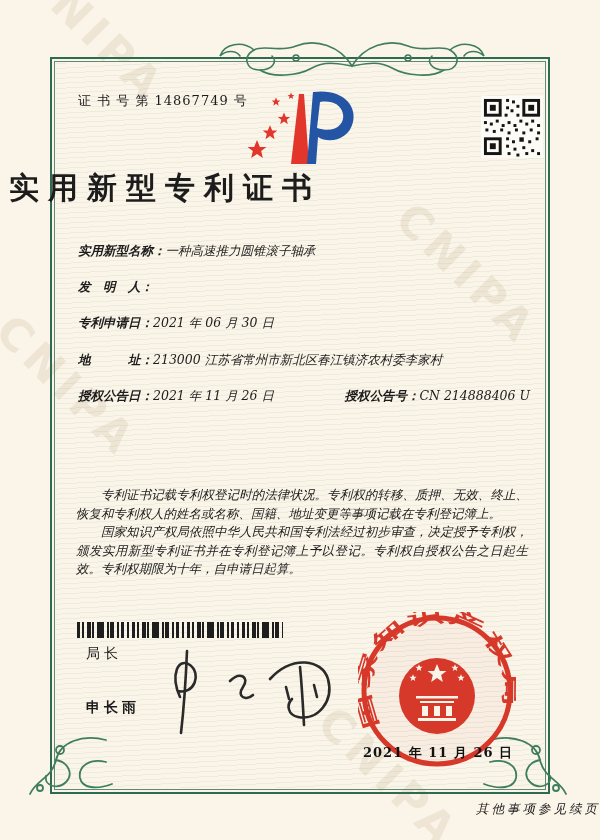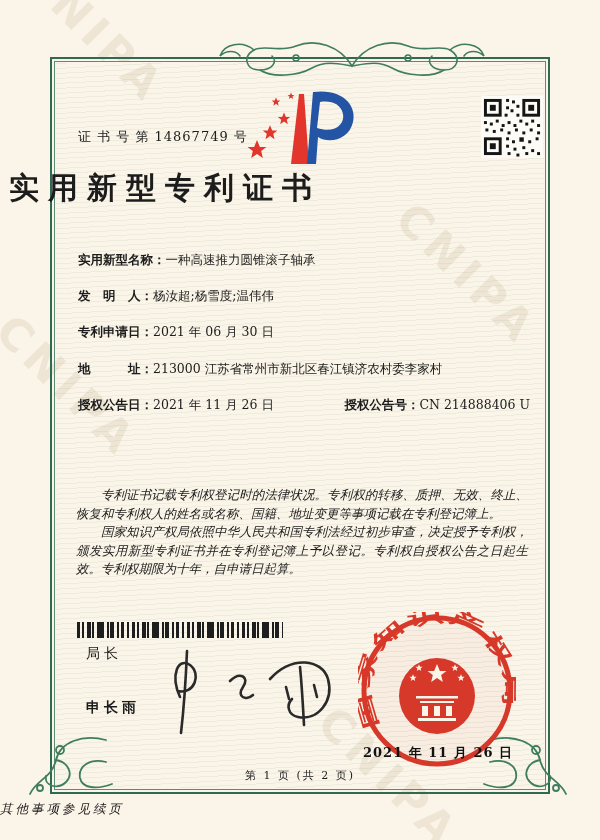--- a/index.html
+++ b/index.html
@@ -20,29 +20,29 @@
     position:absolute; left:50px; top:57px; width:496px; height:733px;
     border:2px solid #2f6b53;
   }
   .frame-inner { position:absolute; inset:2px; border:1px solid #5d8a74; }
   .guilloche {
     position:absolute; inset:4px;
     background:repeating-linear-gradient(177deg, rgba(110,160,120,0.10) 0 1px, rgba(0,0,0,0) 1px 5px);
   }
   .ornament { position:absolute; pointer-events:none; }
   
-  .cert-no { position:absolute; left:78px; top:92px; font-size:13px; letter-spacing:1px;margin-top:36px; }
+  .cert-no { position:absolute; left:78px; top:92px; font-size:13px; letter-spacing:1px; }
   .logo { position:absolute; left:243px; top:88px; }
   .qr { position:absolute; left:481px; top:96px; }
   .title {
     position:absolute; left:0; top:168px; width:100%; text-align:left;
     font-size:30px; font-weight:700; letter-spacing:9px; text-indent:9px;
   }
   
-  .fields { position:absolute; left:78px; top:252px; width:452px; font-size:12.5px; }
+  .fields { position:absolute; left:78px; top:243px; width:452px; font-size:12.5px;font-style:italic; }
   .row { display:flex; height:36.2px; align-items:flex-start; white-space:nowrap; }
   .lbl { font-weight:600; }
   .val { font-weight:500; }
   .val-fixed { width:164px; }
   .pair2 { display:flex; margin-left:38px; }
   
   .paras {
     position:absolute; left:76px; top:486px; width:452px;
     font-size:12.5px; line-height:18.6px; text-align:justify; font-style:italic;
   }
@@ -59,21 +59,21 @@
   .signer-name  { position:absolute; left:86px; top:699px; font-size:14px; letter-spacing:4px; font-weight:600; }
   .signature { position:absolute; left:150px; top:645px; }
   
   .seal { position:absolute; left:358px; top:612px; }
   .seal-date {
     position:absolute; left:363px; top:744px; width:150px; text-align:center;
     font-size:13px; color:#111; letter-spacing:1px; font-weight:600;
   }
   
   .page-info { position:absolute; left:0; top:768px; width:100%; text-align:center; font-size:11px; letter-spacing:2px; }
-  .cont-note { position:absolute; left:0; top:801px; width:100%; text-align:left; font-size:12.5px; letter-spacing:3px; font-style:italic; }
+  .cont-note { position:absolute; left:0; top:801px; width:100%; text-align:right; font-size:12.5px; letter-spacing:3px; font-style:italic; }
 </style>
 </head>
 <body>
 
 <div class="page">
 
   <div class="wm" style="left:6px; top:6px;">CNIPA</div>
   <div class="wm" style="left:378px; top:248px;">CNIPA</div>
   <div class="wm" style="left:-22px; top:360px;">CNIPA</div>
   <div class="wm" style="left:300px; top:752px;">CNIPA</div>
@@ -188,21 +188,20 @@
 
   <div class="title">实用新型专利证书</div>
 
   <div class="fields">
     <div class="row">
       <span class="lbl">实用新型名称：</span>
       <span class="val">一种高速推力圆锥滚子轴承</span>
     </div>
     <div class="row">
       <span class="lbl">发　明　人：</span>
-      <span class="val">杨汝超;杨雪度;温伟伟</span>
     </div>
     <div class="row">
       <span class="lbl">专利申请日：</span>
       <span class="val">2021 年 06 月 30 日</span>
     </div>
     <div class="row">
       <span class="lbl">地　　　址：</span>
       <span class="val">213000 江苏省常州市新北区春江镇济农村委李家村</span>
     </div>
     <div class="row">
@@ -256,16 +255,15 @@
         <rect x="62" y="89" width="34" height="2"></rect>
         <rect x="64" y="94" width="6" height="10"></rect>
         <rect x="76" y="94" width="6" height="10"></rect>
         <rect x="88" y="94" width="6" height="10"></rect>
         <rect x="60" y="106" width="38" height="3"></rect>
       </g>
     </g>
   </svg>
   <div class="seal-date">2021 年 11 月 26 日</div>
 
-  <div class="page-info">第 1 页 (共 2 页)</div>
   <div class="cont-note">其他事项参见续页</div>
 
 </div>
 
 </body></html>

